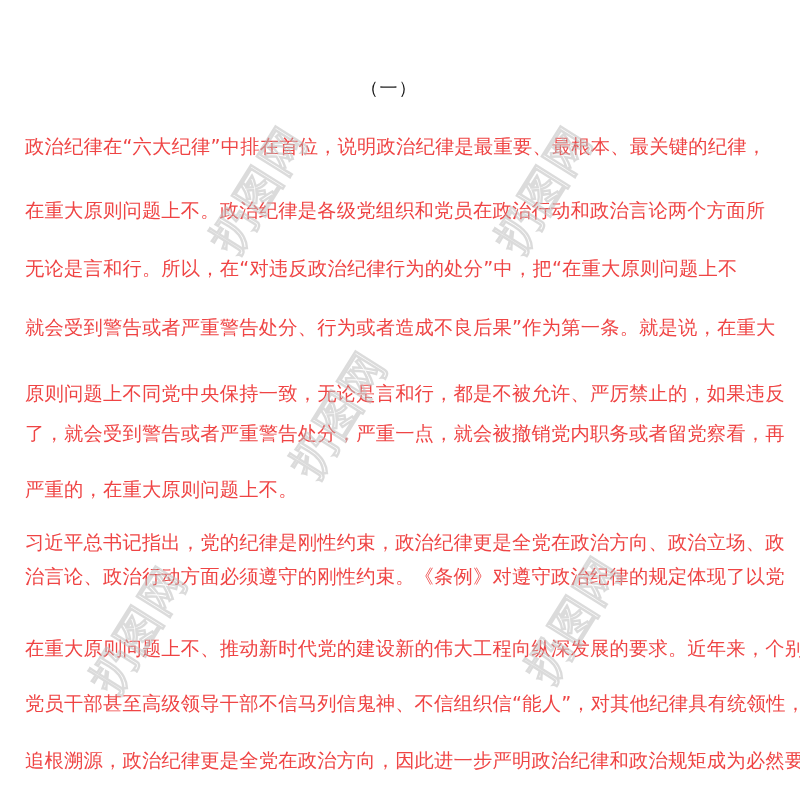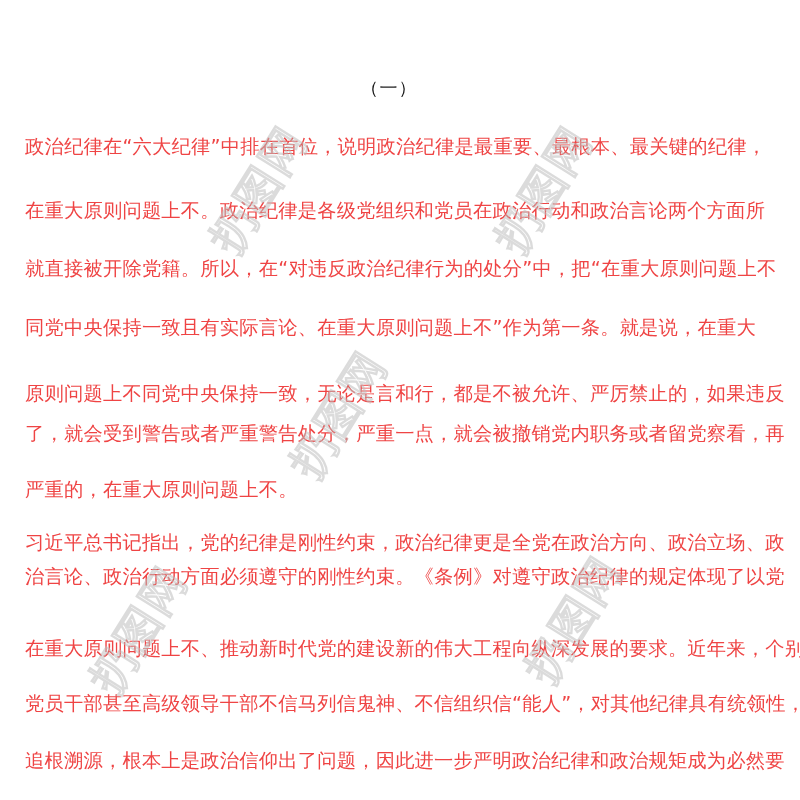--- a/index.html
+++ b/index.html
@@ -60,33 +60,33 @@
 </head>
 <body>
 
 <div class="page">
 
   <div class="section-heading">（一）</div>
 
   <div>
     <div class="line" style="top:134px">政治纪律在“六大纪律”中排在首位，说明政治纪律是最重要、最根本、最关键的纪律，</div>
     <div class="line" style="top:198px">在重大原则问题上不。政治纪律是各级党组织和党员在政治行动和政治言论两个方面所</div>
-    <div class="line" style="top:256px">就直接被开除党籍。所以，在“对违反政治纪律行为的处分”中，把“在重大原则问题上不</div>
-    <div class="line" style="top:315px">同党中央保持一致且有实际言论、在重大原则问题上不”作为第一条。就是说，在重大</div>
+    <div class="line" style="top:256px">无论是言和行。所以，在“对违反政治纪律行为的处分”中，把“在重大原则问题上不</div>
+    <div class="line" style="top:315px">就会受到警告或者严重警告处分、行为或者造成不良后果”作为第一条。就是说，在重大</div>
     <div class="line" style="top:381px">原则问题上不同党中央保持一致，无论是言和行，都是不被允许、严厉禁止的，如果违反</div>
     <div class="line" style="top:421px">了，就会受到警告或者严重警告处分，严重一点，就会被撤销党内职务或者留党察看，再</div>
     <div class="line" style="top:477px">严重的，在重大原则问题上不。</div>
   </div>
 
   <div>
     <div class="line" style="top:530px">习近平总书记指出，党的纪律是刚性约束，政治纪律更是全党在政治方向、政治立场、政</div>
     <div class="line" style="top:564px">治言论、政治行动方面必须遵守的刚性约束。《条例》对遵守政治纪律的规定体现了以党</div>
     <div class="line" style="top:636px">在重大原则问题上不、推动新时代党的建设新的伟大工程向纵深发展的要求。近年来，个别</div>
     <div class="line" style="top:691px">党员干部甚至高级领导干部不信马列信鬼神、不信组织信“能人”，对其他纪律具有统领性，</div>
-    <div class="line" style="top:748px">追根溯源，根本上是政治信仰出了问题，因此进一步严明政治纪律和政治规矩成为必然要</div>
+    <div class="line" style="top:748px">追根溯源，政治纪律更是全党在政治方向，因此进一步严明政治纪律和政治规矩成为必然要</div>
   </div>
 
   <div class="watermark" style="left:190px; top:160px">扔图网</div>
   <div class="watermark" style="left:475px; top:160px">扔图网</div>
   <div class="watermark" style="left:270px; top:385px">扔图网</div>
   <div class="watermark" style="left:70px; top:600px">扔图网</div>
   <div class="watermark" style="left:505px; top:590px">扔图网</div>
 
 </div>
 

